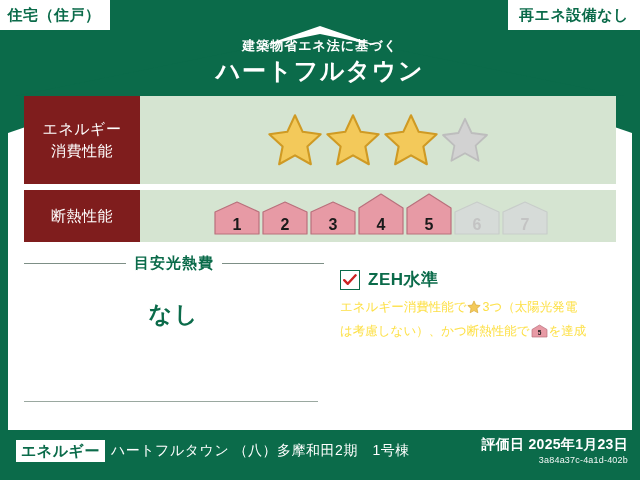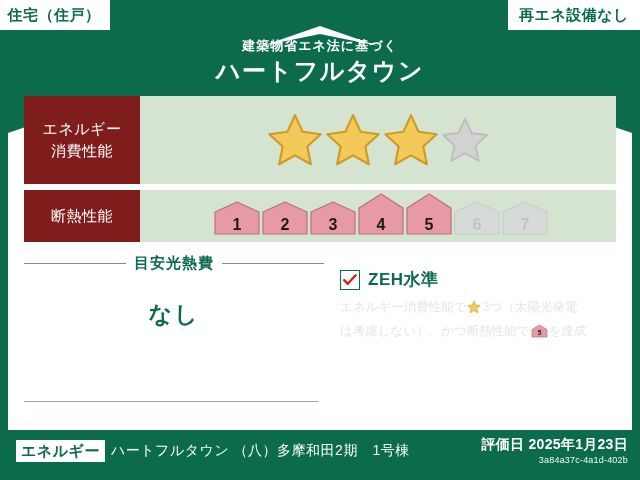--- a/index.html
+++ b/index.html
@@ -226,21 +226,21 @@
   }
   .zeh-title {
     color: #0b6b4a;
     font-size: 17px;
     font-weight: bold;
     letter-spacing: 0.5px;
   }
   .zeh-desc {
     margin-top: 6px;
     font-size: 12.5px;
-    color: #e5e5e5;
+    color: #fde047;
     line-height: 1.65;
     letter-spacing: 0px;
   }
   .inline-ico {
     display: inline-block;
     vertical-align: -3px;
     margin: 0 1px;
   }
 
   

